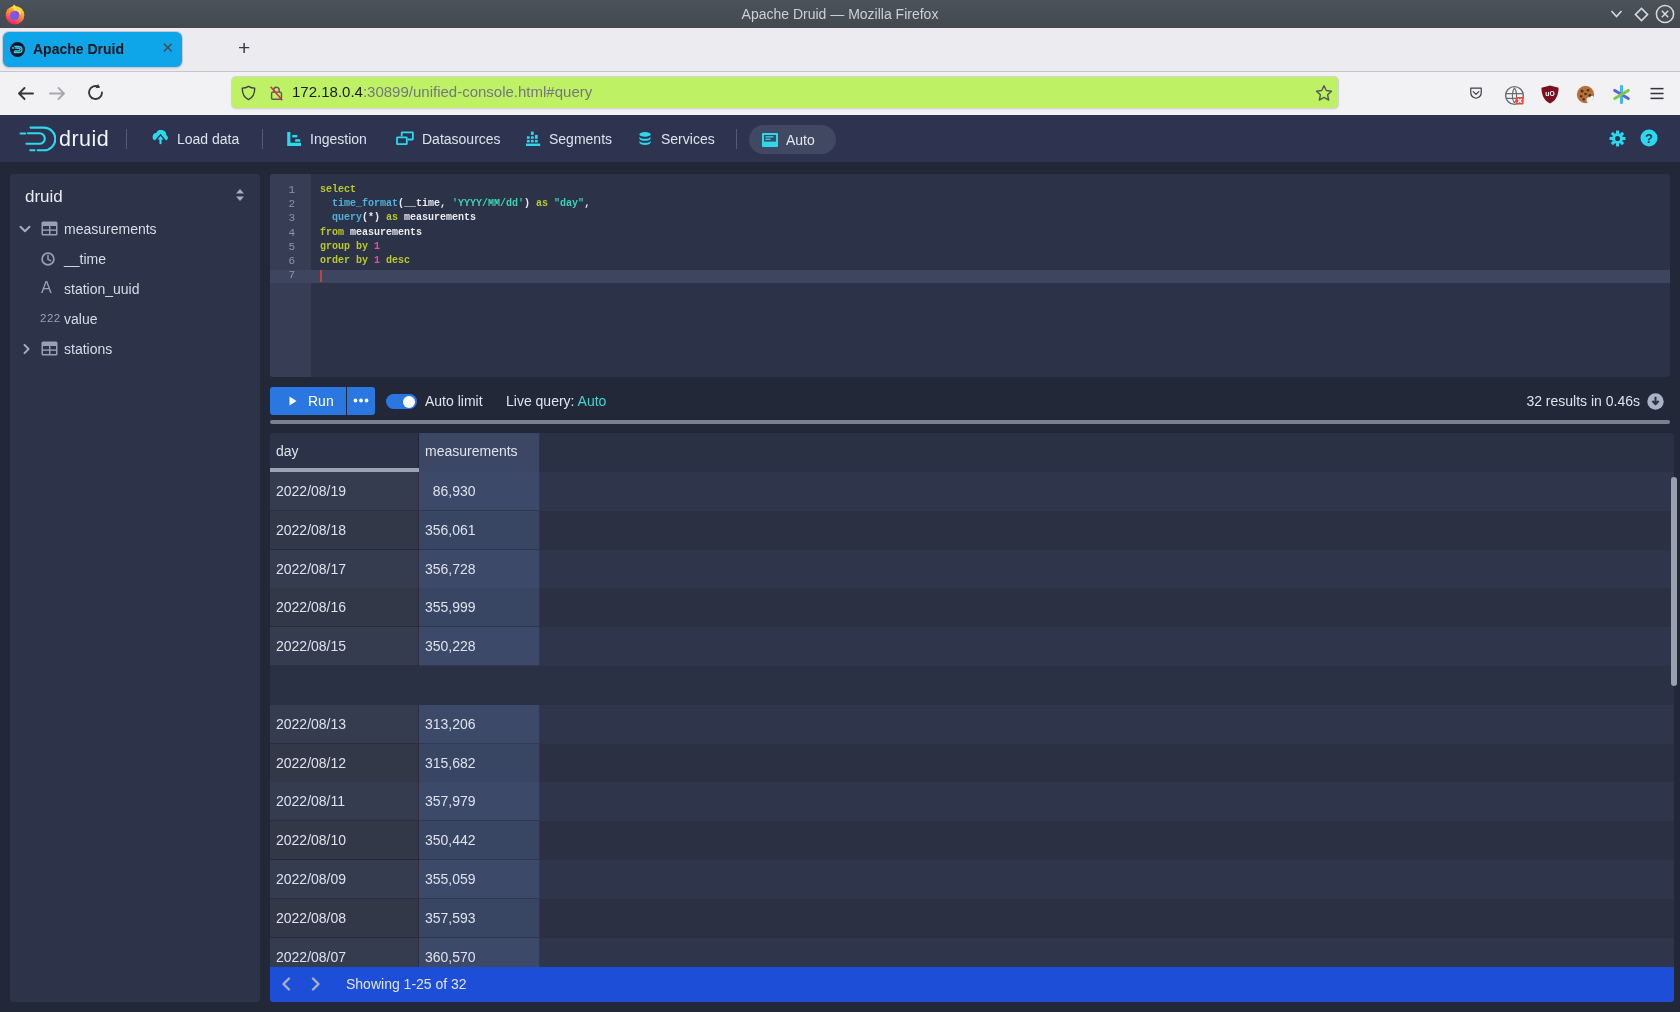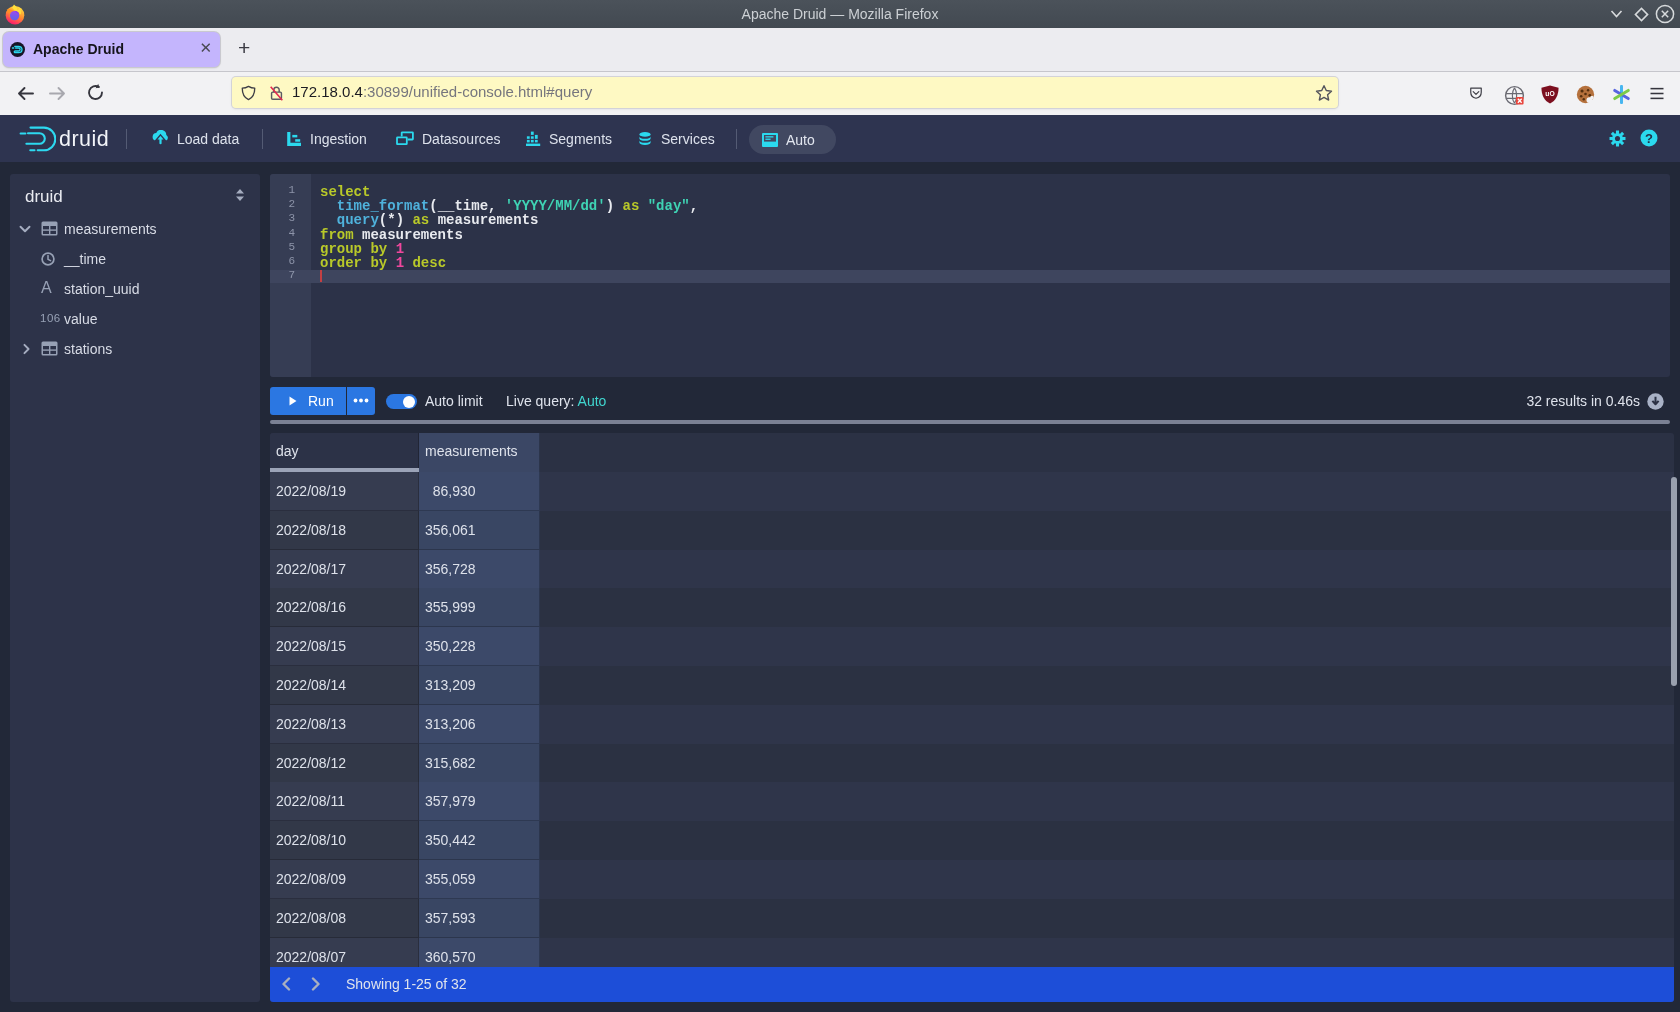--- a/index.html
+++ b/index.html
@@ -7,28 +7,28 @@
   body { font-family:"Liberation Sans", sans-serif; background:#222838; position:relative; }
   .abs { position:absolute; }
 
   
   #titlebar { left:0; top:0; width:1680px; height:28px;
     background:linear-gradient(#4b525a,#424951); color:#dfe2e4; }
   #titlebar .wtitle { position:absolute; left:0; right:0; top:6px; text-align:center;
     font-size:14px; color:#ccd0d4; }
   #tabbar { left:0; top:28px; width:1680px; height:44px; background:#ececf0;
     border-bottom:1px solid #c6c6cc; }
-  #tab { position:absolute; left:3px; top:4px; width:217px; height:35px; background:#c4b5fd;
+  #tab { position:absolute; left:3px; top:4px; width:179px; height:35px; background:#0ea5e9;
     border-radius:6px; box-shadow:0 0 0 1px #c9c9cf, 0 1px 2px rgba(0,0,0,.18); }
   #tab .tname { position:absolute; left:30px; top:9px; font-size:14px; font-weight:600; color:#15141a; }
   #tab .tclose { position:absolute; right:8px; top:7px; font-size:15px; color:#4a4a52; }
   #newtab { position:absolute; left:238px; top:8px; font-size:21px; color:#3c3c44; font-weight:normal; }
   #navbar { left:0; top:72px; width:1680px; height:43px; background:#f2f2f4; }
   .navbtn { position:absolute; top:8px; color:#3b3b43; }
-  #urlfield { position:absolute; left:232px; top:5px; width:1106px; height:31px; background:#fef9c3;
+  #urlfield { position:absolute; left:232px; top:5px; width:1106px; height:31px; background:#bef264;
     border-radius:4px; box-shadow:0 0 0 1px #d3d3d8, 0 1px 3px rgba(0,0,0,.1); }
   #urlfield .utext { position:absolute; left:60px; top:6px; font-size:15px; color:#76767e; white-space:pre; }
   #urlfield .utext b { color:#1b1b22; font-weight:normal; }
 
   
   #dheader { left:0; top:115px; width:1680px; height:47px; background:#2e3450; }
   #dheader .sep { position:absolute; top:14px; width:1px; height:20px; background:#545b74; }
   .navitem { position:absolute; top:0; height:47px; display:flex; align-items:center;
     color:#dde2ec; font-size:14px; }
   .navitem svg { margin-right:8px; }
@@ -45,21 +45,21 @@
   .treerow { position:absolute; left:0; width:250px; height:30px; color:#d8dce6; font-size:14px; }
   .treerow .lbl { position:absolute; top:7px; }
 
   
   #editor { left:270px; top:174px; width:1400px; height:203px; background:#2c3248; border-radius:3px; overflow:hidden; }
   #gutter { position:absolute; left:0; top:0; width:41px; height:203px; background:#363d54; }
   .lnum { position:absolute; left:0px; width:25px; text-align:right; color:#8d94a9;
     font-family:"Liberation Mono", monospace; font-size:11px; }
   #activeline { position:absolute; left:0; top:95.5px; width:1400px; height:13px; background:#3e455e; }
   .codeline { position:absolute; left:50px; white-space:pre; font-family:"Liberation Mono", monospace;
-    font-size:14px; font-weight:bold; color:#e8eaef; letter-spacing:0; }
+    font-size:10px; font-weight:bold; color:#e8eaef; letter-spacing:0; }
   .kw { color:#b9c929; } .fn { color:#4fb2dc; } .str { color:#3fd3b4; } .num { color:#f0479d; }
   #cursor { position:absolute; left:50px; top:96px; width:2px; height:12px; background:#c34043; }
 
   
   #runbar { left:270px; top:387px; width:1400px; height:28px; }
   #runbtn { position:absolute; left:0; top:0; width:76px; height:28px; background:#2b77e2;
     border-radius:3px 0 0 3px; color:#fff; font-size:14px; }
   #morebtn { position:absolute; left:77px; top:0; width:28px; height:28px; background:#2b77e2;
     border-radius:0 3px 3px 0; }
   #toggle { position:absolute; left:116px; top:7px; width:31px; height:15px; background:#2b77e2;
@@ -322,21 +322,21 @@
         <circle cx="7" cy="7" r="5.9" stroke="#97a1b5" stroke-width="1.7" fill="none"></circle>
         <path d="M7 3.6 V7.3 L9.6 8.6" stroke="#97a1b5" stroke-width="1.5" fill="none" stroke-linecap="round"></path>
       </svg>
       <div class="lbl" style="left:54px;">__time</div>
     </div>
     <div class="treerow" style="top:100px;">
       <div style="position:absolute;left:31px;top:5px;color:#97a1b5;font-size:16px;">A</div>
       <div class="lbl" style="left:54px;">station_uuid</div>
     </div>
     <div class="treerow" style="top:130px;">
-      <div style="position:absolute;left:30px;top:8px;color:#97a1b5;font-size:11.5px;letter-spacing:0.5px;">106</div>
+      <div style="position:absolute;left:30px;top:8px;color:#97a1b5;font-size:11.5px;letter-spacing:0.5px;">222</div>
       <div class="lbl" style="left:54px;">value</div>
     </div>
     <div class="treerow" style="top:160px;">
       <svg style="position:absolute;left:11px;top:9px;" width="11" height="12" viewBox="0 0 16 16">
         <path d="M5 2 L11 8 L5 14" stroke="#a5adc0" stroke-width="2.8" fill="none" stroke-linecap="round" stroke-linejoin="round"></path>
       </svg>
       <svg style="position:absolute;left:31px;top:7px;" width="17" height="15" viewBox="0 0 17 15">
         <rect x="0.5" y="0.5" width="16" height="14" rx="1.5" fill="#97a1b5"></rect>
         <rect x="2" y="5" width="6" height="3.4" fill="#2d3349"></rect>
         <rect x="9.4" y="5" width="5.6" height="3.4" fill="#2d3349"></rect>
@@ -437,28 +437,20 @@
       </div>
     </div>
     <div class="trow odd" style="top:194.2px;">
       <div class="cday">
         <span>2022/08/15</span>
       </div>
       <div class="cmeas">
         <span>350,228</span>
       </div>
     </div>
-    <div class="trow even" style="top:233.0px;">
-      <div class="cday">
-        <span>2022/08/14</span>
-      </div>
-      <div class="cmeas">
-        <span>313,209</span>
-      </div>
-    </div>
     <div class="trow odd" style="top:271.8px;">
       <div class="cday">
         <span>2022/08/13</span>
       </div>
       <div class="cmeas">
         <span>313,206</span>
       </div>
     </div>
     <div class="trow even" style="top:310.6px;">
       <div class="cday">

